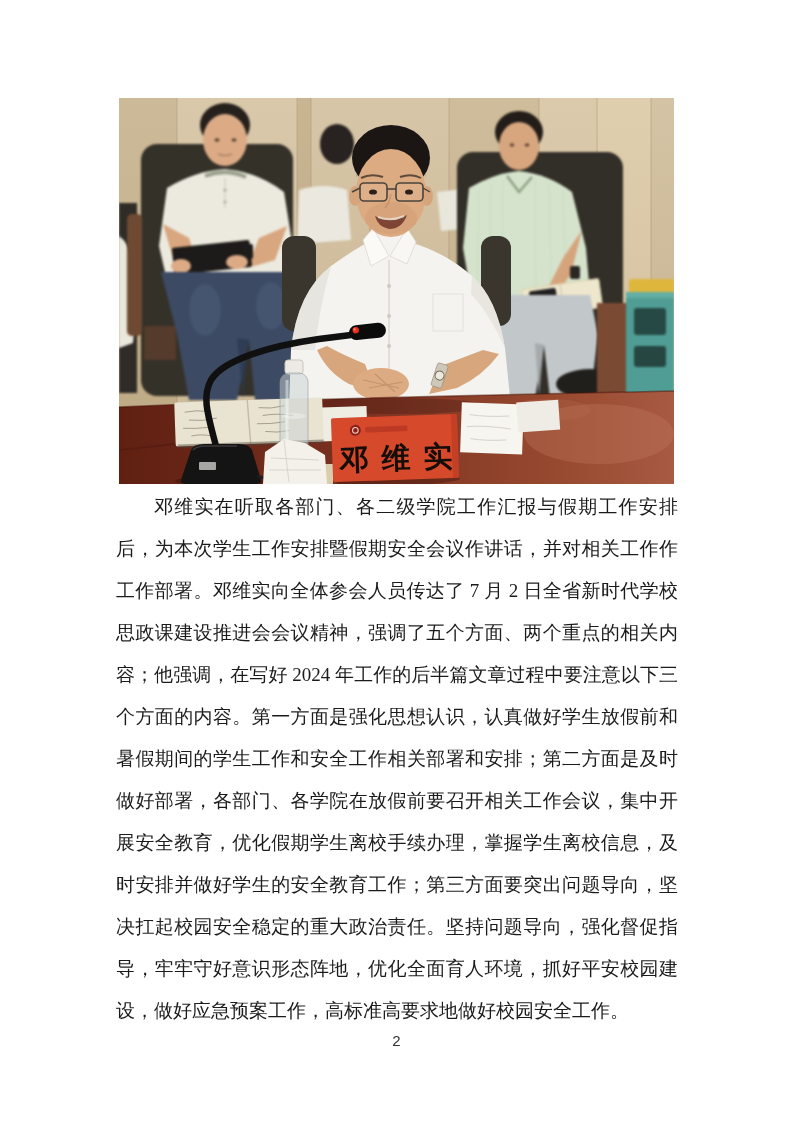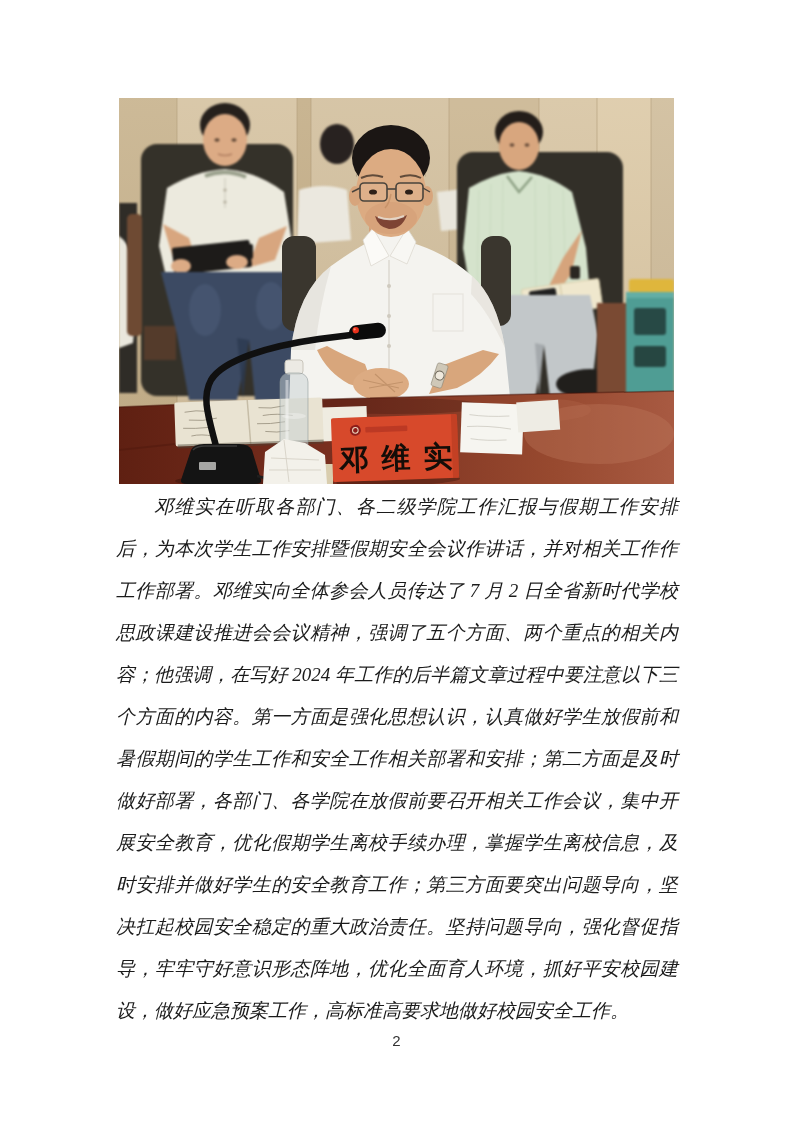--- a/index.html
+++ b/index.html
@@ -10,21 +10,21 @@
   .photo{
     position:absolute;left:119px;top:98px;width:555px;height:386px;
     overflow:hidden;background:#cfbc9b;
   }
   .photo svg{display:block;width:100%;height:100%;}
   .soft{filter:blur(1.1px);}
   .soft2{filter:blur(0.45px);}
   .body-text{
     position:absolute;left:116px;top:486px;width:562px;
     font-size:19px;line-height:42px;color:#1b1b1b;
-    text-align:justify;text-justify:inter-ideograph;font-style:italic;
+    text-align:justify;text-justify:inter-ideograph;
   }
   .body-text p{margin:0;text-indent:2em;}
   .page-number{
     position:absolute;top:1030px;left:0;width:793px;
     text-align:center;font-size:15px;line-height:22px;color:#333333;
     font-family:"Liberation Sans","DejaVu Sans",sans-serif;
   }
   .card-name{
     font-family:"Liberation Serif","DejaVu Serif",serif;
     font-weight:bold;letter-spacing:13px;

